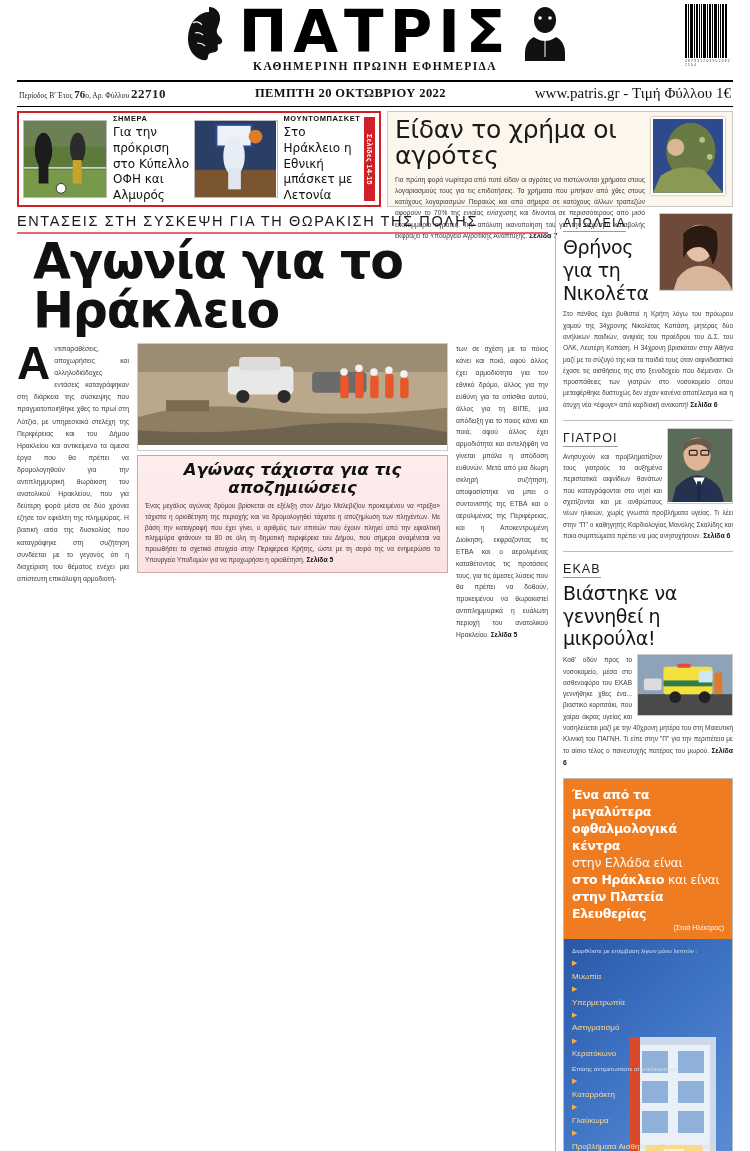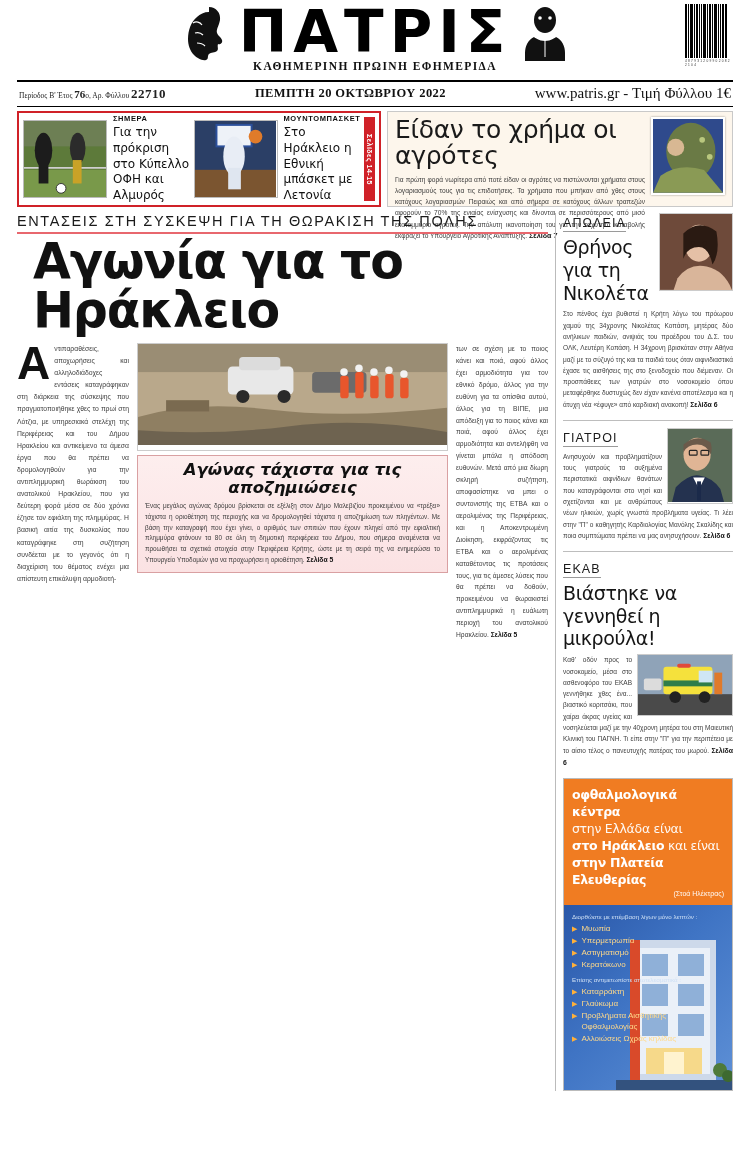--- a/index.html
+++ b/index.html
@@ -142,21 +142,21 @@
   
   .emm-ad { margin-top:9px; border:1px solid #bbb; overflow:hidden; }
   .emm-top { background:#f07c22; padding:7px 8px 8px 8px; color:#fff; }
   .emm-l { font-family:"DejaVu Sans", sans-serif; font-size:12.5px; line-height:1.36; letter-spacing:-.3px; }
   .emm-l .b { font-weight:bold; }
   .emm-l .w { font-weight:normal; opacity:.95; }
   .emm-note { font-size:7px; text-align:right; opacity:.95; margin-top:2px; }
   .emm-mid { background:linear-gradient(135deg,#2a57a8 0%,#3f74c4 45%,#5e90d6 100%); padding:7px 8px; min-height:185px; position:relative; overflow:hidden; }
   .emm-intro { font-size:6.2px; color:#cfe0f5; line-height:1.5; margin-bottom:3px; }
   .emm-list { position:relative; z-index:3; }
-  .emm-item { display:flex; align-items:flex-start; gap:4px; font-size:8px; color:#ffd98a; line-height:1.32; margin-bottom:1.5px; }
+  .emm-item { display:flex; align-items:flex-start; gap:4px; font-size:8px; color:#ffd98a; line-height:1.32; margin-bottom:1.5px;flex-direction:column; }
   .emm-item .tri { color:#ffb03a; font-size:7px; line-height:1.4; }
   .emm-bldg { position:absolute; right:-4px; bottom:0; width:120px; height:160px; z-index:2; }
 
   
   .ph { position:absolute; inset:0; }
 </style>
 </head>
 <body>
 
 <div class="page">
@@ -379,20 +379,21 @@
             <rect x="6" y="24" width="18" height="12" rx="2" fill="#dcdcdc"></rect>
             <rect x="78" y="18" width="8" height="22" fill="#e07a2a"></rect>
           </svg>
         </div>
         <div class="sec-body"><span>Καθ' οδόν προς το νοσοκομείο, μέσα στο ασθενοφόρο του ΕΚΑΒ γεννήθηκε χθες ένα... βιαστικό κοριτσάκι, που χαίρει άκρας υγείας και νοσηλεύεται μαζί με την 40χρονη μητέρα του στη Μαιευτική Κλινική του ΠΑΓΝΗ. Τι είπε στην "Π" για την περιπέτεια με το αίσιο τέλος ο πανευτυχής πατέρας του μωρού.</span> <b>Σελίδα 6</b></div>
       </div>
 
       <div class="emm-ad">
         <div class="emm-top">
           <div class="emm-l">
+            <div class="b">Ένα από τα μεγαλύτερα</div>
             <div class="b">οφθαλμολογικά κέντρα</div>
             <div class="w">στην Ελλάδα είναι</div>
             <div><span class="b">στο Ηράκλειο</span><span class="w"> και είναι</span></div>
             <div class="b">στην Πλατεία Ελευθερίας</div>
           </div>
           <div class="emm-note">(Στοά Ηλέκτρας)</div>
         </div>
 
         <div class="emm-mid">
           <svg class="emm-bldg" viewBox="0 0 120 160" preserveAspectRatio="none">

